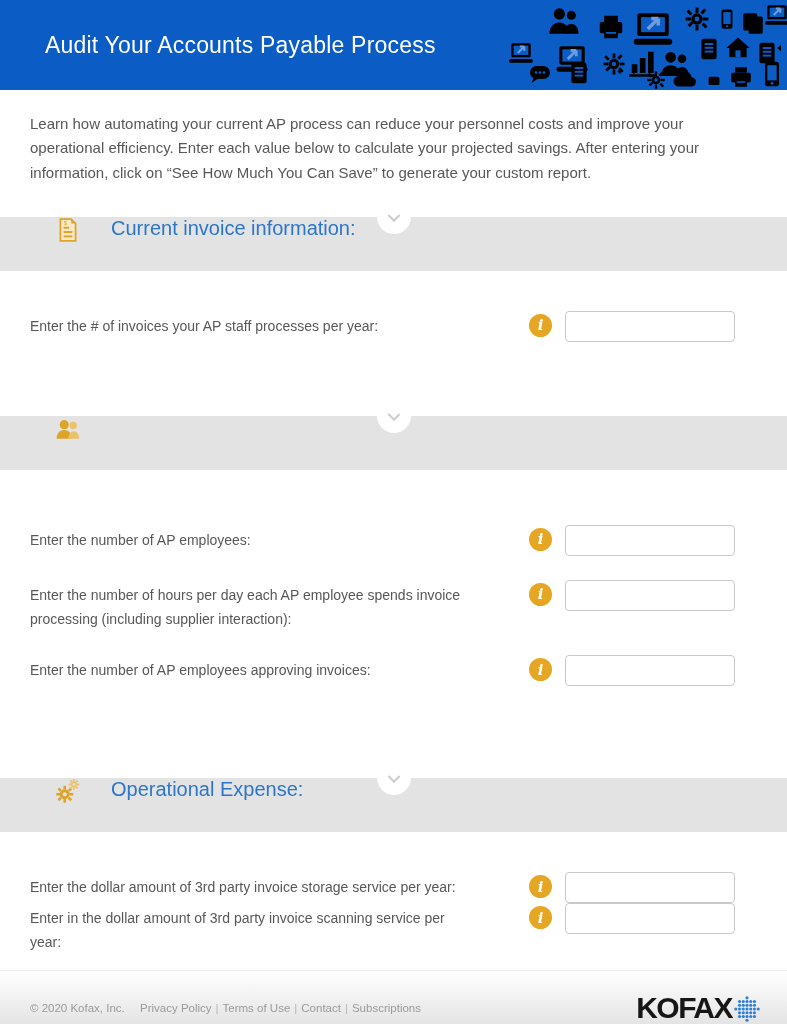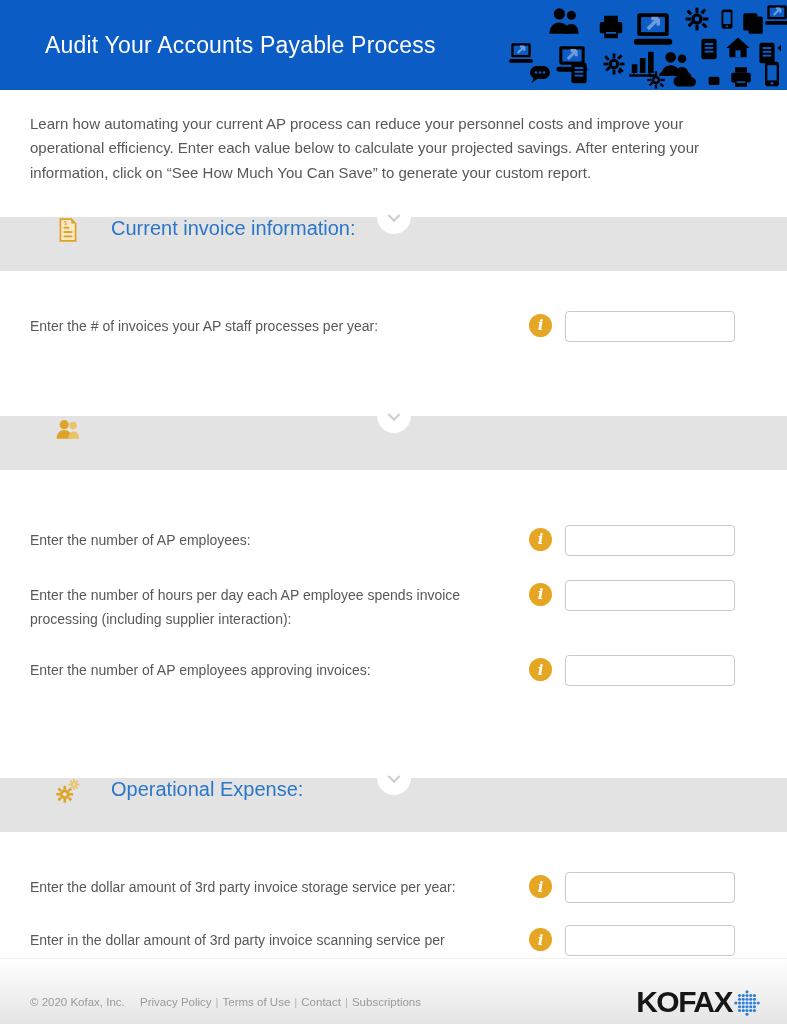--- a/index.html
+++ b/index.html
@@ -17,38 +17,38 @@
 
   
   .section { position: relative; }
   .bar { position: relative; margin-top: 32px; height: 54px; background: #e3e3e3; display: flex; align-items: flex-start; padding-left: 55px; }
   .chev { position: absolute; left: 50%; top: 0; transform: translate(-50%,-50%); width: 34px; height: 34px; background: #fff; border-radius: 50%; cursor: pointer; }
   .chev i { position: absolute; left: 50%; top: 50%; width: 9px; height: 9px; border-right: 2.5px solid #cdcdcd; border-bottom: 2.5px solid #cdcdcd; transform: translate(-50%,-65%) rotate(45deg); }
   .sicon { width: 26px; height: 26px; display: inline-flex; margin-right: 30px; }
   .bar h2 { color: #2b76c9; font-size: 20px; font-weight: 400; }
 
   .sbody { padding: 40px 52px 0 30px; }
-  .row { display: flex; align-items: flex-start; justify-content: space-between; margin-bottom: 22px; }
+  .row { display: flex; align-items: flex-start; justify-content: space-between; }
   .row:last-child { margin-bottom: 0; }
   .row label { color: #58585a; font-size: 14px; line-height: 1.7; max-width: 460px; padding-top: 4px; }
   .rgt { display: flex; align-items: flex-start; }
   .info { width: 23px; height: 23px; border-radius: 50%; background: #e5a623; color: #fff; font: italic 700 15px "DejaVu Serif", serif; display: flex; align-items: center; justify-content: center; margin: 3px 13px 0 0; cursor: pointer; }
   .row input { width: 170px; height: 31px; border: 1px solid #c9c9c9; border-radius: 4px; font-size: 14px; padding: 0 8px; color: #444; outline: none; }
   .pad1 { padding-bottom: 42px; }
   .pad2 { padding-bottom: 36px; }
   .pad2 .row { margin-bottom: 24px; margin-top: 15px; }
 
   
   .btnwrap { margin-top: 36px; text-align: center; }
   .cta { width: 418px; height: 52px; background: #c7def7; border: 1px solid #b7d4f1; box-shadow: 0 0 0 4px rgba(205,224,246,.45); color: #fff; font-family: "Liberation Sans", sans-serif; font-size: 18px; font-weight: 700; letter-spacing: 1.2px; cursor: pointer; display: inline-flex; align-items: center; justify-content: center; }
   .cta .arr { margin-left: 22px; width: 24px; height: 24px; border-radius: 4px; background: rgba(255,255,255,.35); border: 2px solid #fff; position: relative; display:inline-block; }
   .cta .arr i { position: absolute; left: 5px; top: 5px; width: 8px; height: 8px; border-right: 3px solid #fff; border-top: 3px solid #fff; transform: rotate(45deg); }
 
   
-  footer { position: absolute; left: 0; right: 0; bottom: 0; height: 66px; background: linear-gradient(#ffffff, #e4e4e4); border-top: 1px solid #f0f0f0; display: flex; align-items: center; justify-content: space-between; padding: 20px 26px 0 30px; }
+  footer { position: absolute; left: 0; right: 0; bottom: 0; height: 54px; background: linear-gradient(#ffffff, #e4e4e4); border-top: 1px solid #f0f0f0; display: flex; align-items: center; justify-content: space-between; padding: 20px 26px 0 30px; }
   .fl { color: #9a9a9a; font-size: 11.5px; }
   .fl a { color: #9a9a9a; text-decoration: none; cursor: pointer; }
   .fl .sep { margin: 0 4px; color: #b5b5b5; }
   .fl .copy { margin-right: 12px; }
   .logo { display: flex; align-items: flex-start; }
   .logo .lt { font-size: 30px; font-weight: 900; color: #161616; letter-spacing: -1.5px; line-height: 1; }
   .logo svg { margin-left: 1px; margin-top: 2px; }
 </style>
 </head>
 <body>

